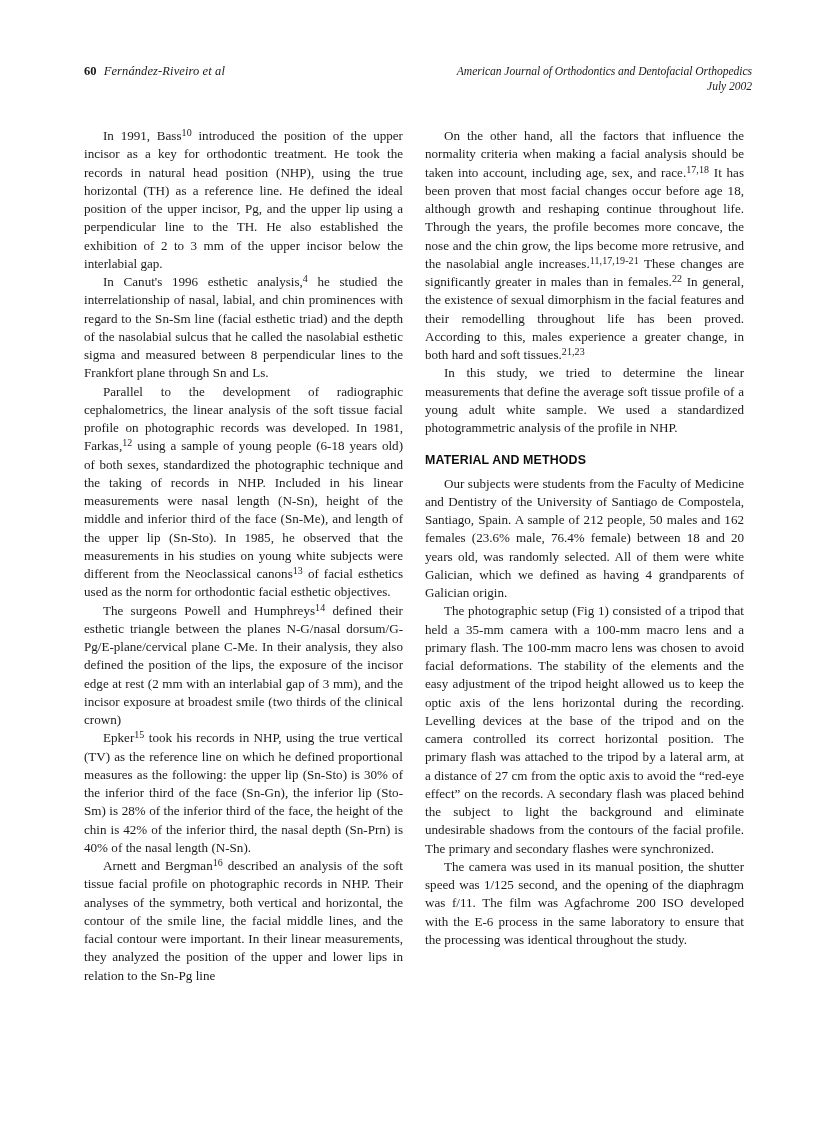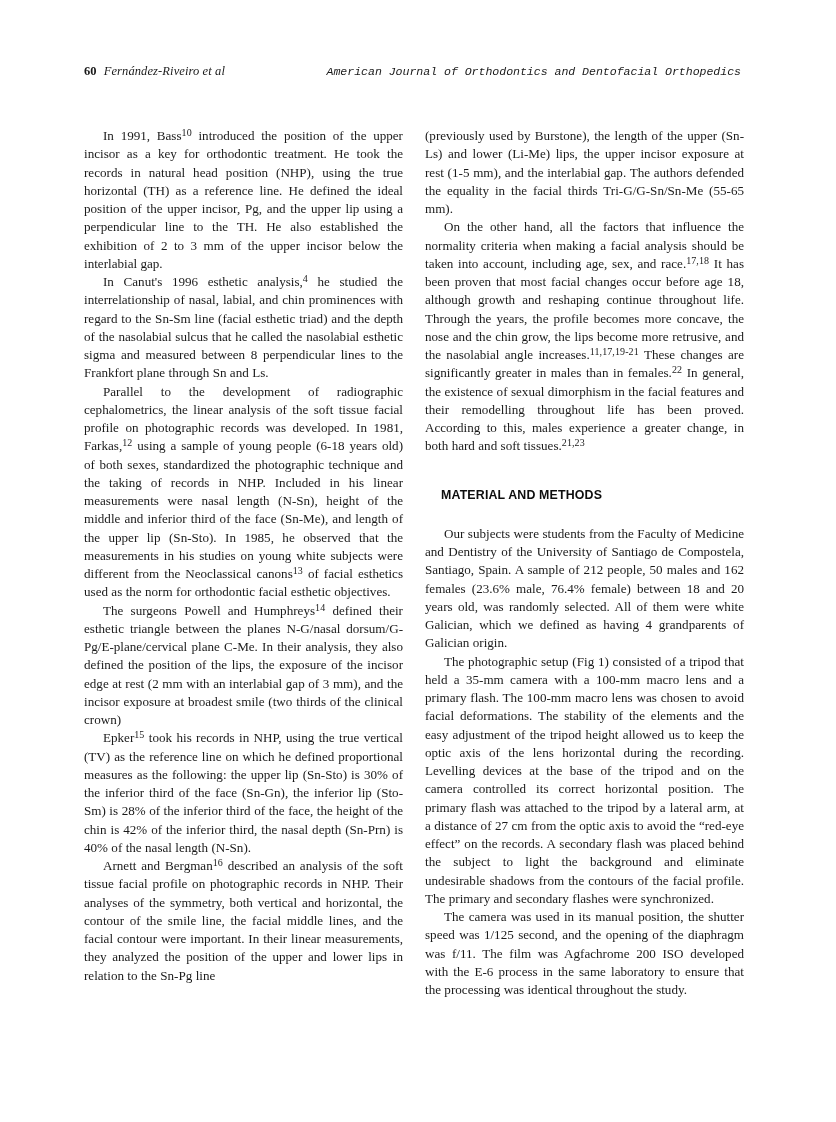--- a/index.html
+++ b/index.html
@@ -47,29 +47,28 @@
     font-style: normal;
     font-size: 12.5px;
     margin-right: 7px;
   }
   .rh-author {
     font-style: italic;
     font-size: 12.5px;
   }
   .rh-right {
     position: absolute;
-    right: 11px;
+    right: 0;
     top: 0;
     text-align: right;
     font-style: italic;
     font-size: 11.6px;
     line-height: 15px;
     letter-spacing: -0.05px;
     white-space: nowrap;
-    font-family: Liberation Mono, monospace;
   }
   .rh-right .rh-line2 {
     display: block;
   }
 
   
   .columns {
     position: absolute;
     left: 84px;
     top: 127px;
@@ -97,21 +96,21 @@
   p.para.noindent { text-indent: 0; }
 
   sup {
     font-size: 10px;
     line-height: 0;
     vertical-align: 0.42em;
     letter-spacing: 0.1px;
   }
 
   h2.section-head {
-    margin: 16px;
+    margin: 0;
     font-family: "Liberation Sans", sans-serif;
     font-weight: bold;
     font-size: 12.4px;
     line-height: 18.25px;
     letter-spacing: 0.15px;
     text-align: left;
     color: #0d0d0d;
     padding-top: 14px;
     padding-bottom: 5px;
   }
@@ -120,35 +119,36 @@
 <body>
 
 <div class="page">
 
   <div class="running-head">
     <div class="rh-left">
       <span class="rh-folio">60</span><span class="rh-author">Fernández-Riveiro et al</span>
     </div>
     <div class="rh-right">
       <span class="rh-line1">American Journal of Orthodontics and Dentofacial Orthopedics</span>
+      <span class="rh-line2">July 2002</span>
     </div>
   </div>
 
   <div class="columns">
     <div class="col col-left" id="col-left">
         <p class="para"><span>In 1991, Bass</span><sup>10</sup><span> introduced the position of the upper incisor as a key for orthodontic treatment. He took the records in natural head position (NHP), using the true horizontal (TH) as a reference line. He defined the ideal position of the upper incisor, Pg, and the upper lip using a perpendicular line to the TH. He also established the exhibition of 2 to 3 mm of the upper incisor below the interlabial gap.</span></p>
         <p class="para"><span>In Canut's 1996 esthetic analysis,</span><sup>4</sup><span> he studied the interrelationship of nasal, labial, and chin prominences with regard to the Sn-Sm line (facial esthetic triad) and the depth of the nasolabial sulcus that he called the nasolabial esthetic sigma and measured between 8 perpendicular lines to the Frankfort plane through Sn and Ls.</span></p>
         <p class="para"><span>Parallel to the development of radiographic cephalometrics, the linear analysis of the soft tissue facial profile on photographic records was developed. In 1981, Farkas,</span><sup>12</sup><span> using a sample of young people (6-18 years old) of both sexes, standardized the photographic technique and the taking of records in NHP. Included in his linear measurements were nasal length (N-Sn), height of the middle and inferior third of the face (Sn-Me), and length of the upper lip (Sn-Sto). In 1985, he observed that the measurements in his studies on young white subjects were different from the Neoclassical canons</span><sup>13</sup><span> of facial esthetics used as the norm for orthodontic facial esthetic objectives.</span></p>
         <p class="para"><span>The surgeons Powell and Humphreys</span><sup>14</sup><span> defined their esthetic triangle between the planes N-G/nasal dorsum/G-Pg/E-plane/cervical plane C-Me. In their analysis, they also defined the position of the lips, the exposure of the incisor edge at rest (2 mm with an interlabial gap of 3 mm), and the incisor exposure at broadest smile (two thirds of the clinical crown)</span></p>
         <p class="para"><span>Epker</span><sup>15</sup><span> took his records in NHP, using the true vertical (TV) as the reference line on which he defined proportional measures as the following: the upper lip (Sn-Sto) is 30% of the inferior third of the face (Sn-Gn), the inferior lip (Sto-Sm) is 28% of the inferior third of the face, the height of the chin is 42% of the inferior third, the nasal depth (Sn-Prn) is 40% of the nasal length (N-Sn).</span></p>
         <p class="para"><span>Arnett and Bergman</span><sup>16</sup><span> described an analysis of the soft tissue facial profile on photographic records in NHP. Their analyses of the symmetry, both vertical and horizontal, the contour of the smile line, the facial middle lines, and the facial contour were important. In their linear measurements, they analyzed the position of the upper and lower lips in relation to the Sn-Pg line</span></p>
       </div>
     <div class="col col-right" id="col-right">
-        <p class="para noindent"><span>(previously used by Burstone), the length of the upper (Sn-Ls) and lower (Li-Me) lips, the upper incisor exposure at rest (1-5 mm), and the interlabial gap. The authors defended the equality in the facial thirds Tri-G/G-Sn/Sn-Me (55-65 mm).</span></p>
         <p class="para"><span>On the other hand, all the factors that influence the normality criteria when making a facial analysis should be taken into account, including age, sex, and race.</span><sup>17,18</sup><span> It has been proven that most facial changes occur before age 18, although growth and reshaping continue throughout life. Through the years, the profile becomes more concave, the nose and the chin grow, the lips become more retrusive, and the nasolabial angle increases.</span><sup>11,17,19-21</sup><span> These changes are significantly greater in males than in females.</span><sup>22</sup><span> In general, the existence of sexual dimorphism in the facial features and their remodelling throughout life has been proved. According to this, males experience a greater change, in both hard and soft tissues.</span><sup>21,23</sup></p>
+        <p class="para"><span>In this study, we tried to determine the linear measurements that define the average soft tissue profile of a young adult white sample. We used a standardized photogrammetric analysis of the profile in NHP.</span></p>
         <h2 class="section-head">MATERIAL AND METHODS</h2>
         <p class="para"><span>Our subjects were students from the Faculty of Medicine and Dentistry of the University of Santiago de Compostela, Santiago, Spain. A sample of 212 people, 50 males and 162 females (23.6% male, 76.4% female) between 18 and 20 years old, was randomly selected. All of them were white Galician, which we defined as having 4 grandparents of Galician origin.</span></p>
         <p class="para"><span>The photographic setup (Fig 1) consisted of a tripod that held a 35-mm camera with a 100-mm macro lens and a primary flash. The 100-mm macro lens was chosen to avoid facial deformations. The stability of the elements and the easy adjustment of the tripod height allowed us to keep the optic axis of the lens horizontal during the recording. Levelling devices at the base of the tripod and on the camera controlled its correct horizontal position. The primary flash was attached to the tripod by a lateral arm, at a distance of 27 cm from the optic axis to avoid the “red-eye effect” on the records. A secondary flash was placed behind the subject to light the background and eliminate undesirable shadows from the contours of the facial profile. The primary and secondary flashes were synchronized.</span></p>
         <p class="para"><span>The camera was used in its manual position, the shutter speed was 1/125 second, and the opening of the diaphragm was f/11. The film was Agfachrome 200 ISO developed with the E-6 process in the same laboratory to ensure that the processing was identical throughout the study.</span></p>
       </div>
   </div>
 
 </div>
 
 </body></html>

